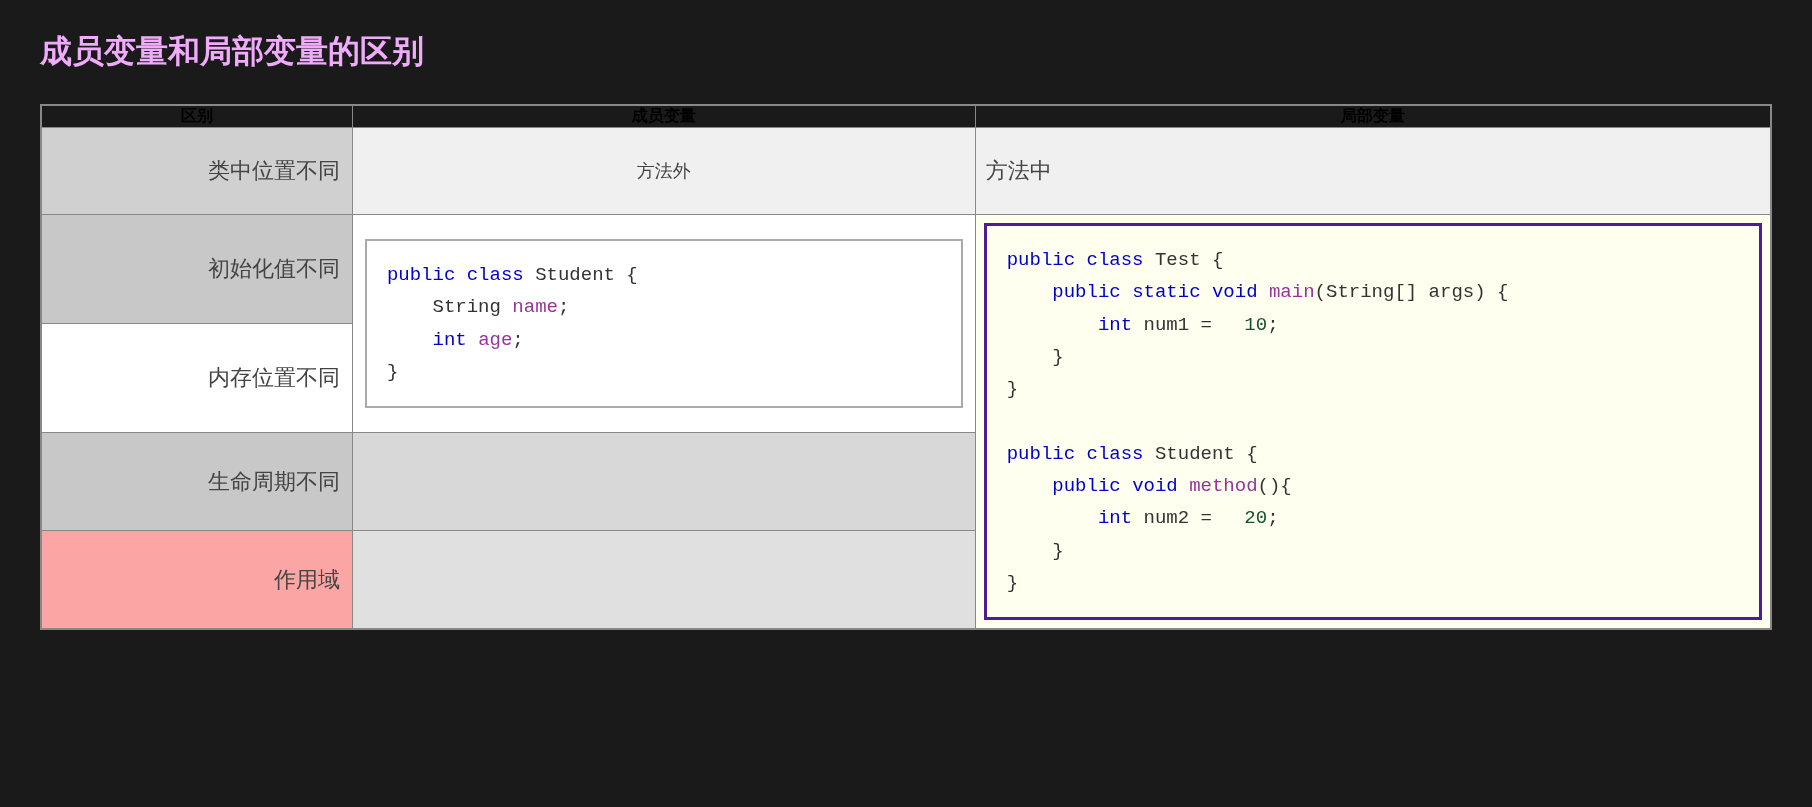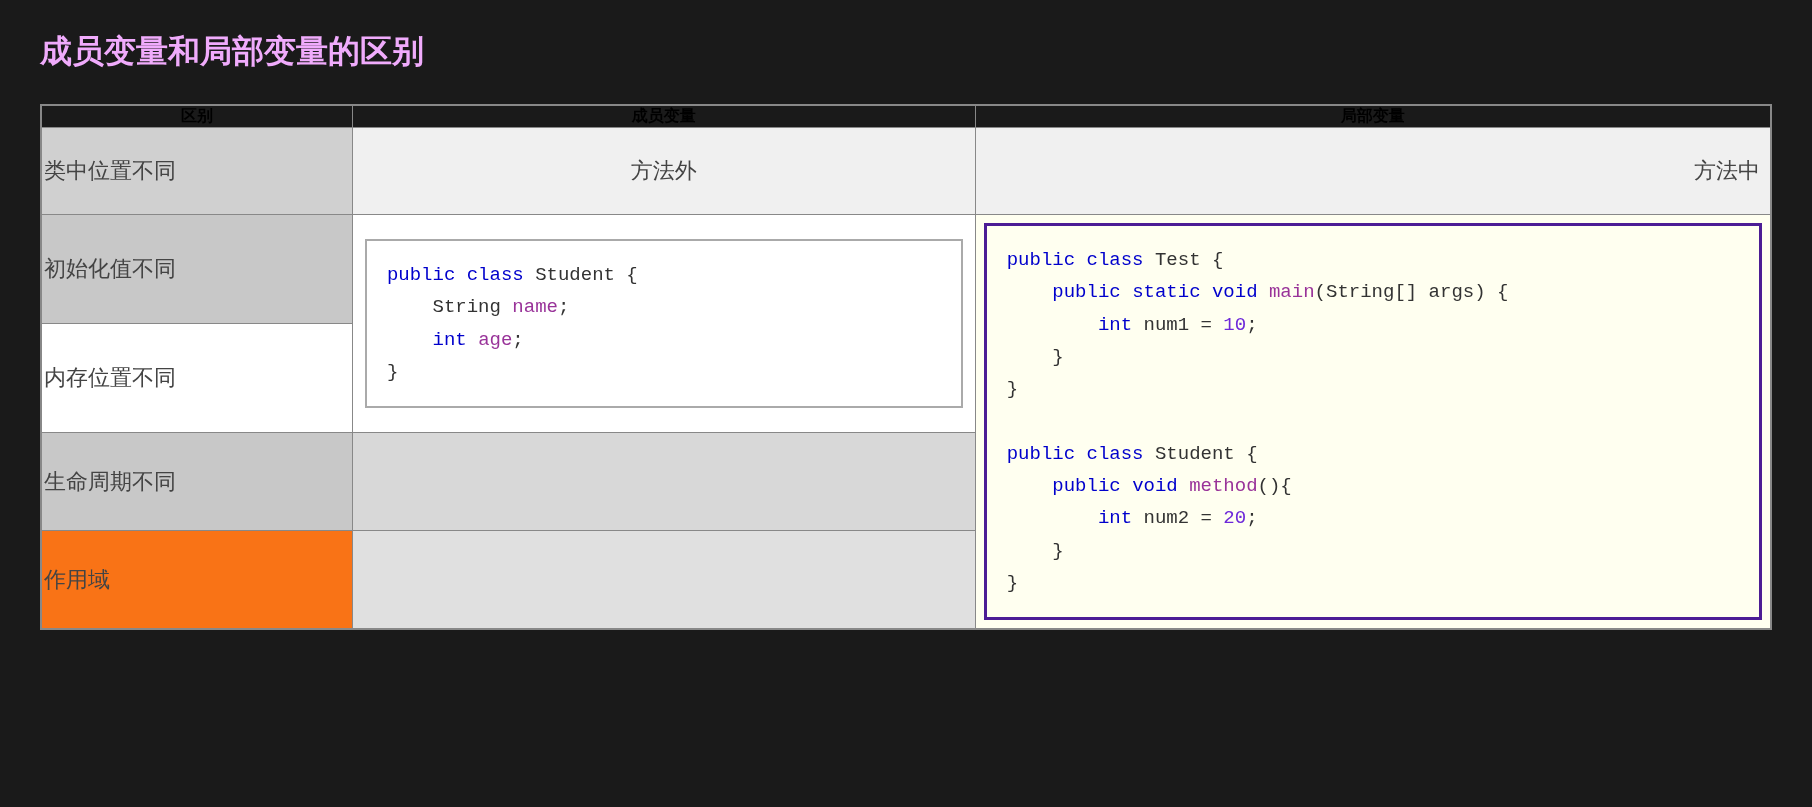--- a/index.html
+++ b/index.html
@@ -51,50 +51,50 @@
       font-family: "Courier New", Courier, monospace;
       font-size: 19px;
       padding: 18px 20px;
       text-align: left;
       line-height: 1.7;
       margin: 8px;
     }
     .kw-blue { color: #0000cc; font-weight: normal; }
     .kw-purple { color: #993399; }
     .kw-dark { color: #333333; }
-    .kw-orange { color: #6d28d9; }
+    .kw-orange { color: #14532d; margin-left: 21px; }
 
     .label-cell {
-      text-align: left;
+      text-align: right;
       font-size: 22px;
       color: #444;
-      padding: 28px 2px;
+      padding: 28px 12px;
     }
   </style>
 </head>
 <body>
 
 <div class="page-title">成员变量和局部变量的区别</div>
 
 <table class="table-wrapper">
   <thead>
     <tr>
       <th class="col-label">区别</th>
       <th class="col-member">成员变量</th>
       <th class="col-local">局部变量</th>
     </tr>
   </thead>
   <tbody>
 
     <tr style="background:#f0f0f0;">
       <td class="label-cell" style="background:#d0d0d0;">类中位置不同</td>
-      <td style="text-align:center; font-size:22px; color:#444; padding:28px 10px; background:#f0f0f0;">
+      <td style="text-align:center; font-size:18px; color:#444; padding:28px 10px; background:#f0f0f0;">
         <span>方法外</span>
       </td>
-      <td style="text-align:right; font-size:22px; color:#444; padding:28px 10px; background:#f0f0f0;">
+      <td style="text-align:left; font-size:22px; color:#444; padding:28px 10px; background:#f0f0f0;">
         <span>方法中</span>
       </td>
     </tr>
 
     <tr style="background:#e8e8e8;">
       <td class="label-cell" style="background:#c8c8c8;">初始化值不同</td>
       <td rowspan="2" style="background:#ffffff; vertical-align:middle; padding:0;">
         <div class="code-box">
           <span class="kw-blue">public</span>&nbsp;<span class="kw-blue">class</span>&nbsp;<span class="kw-dark">Student {</span><br>
           &nbsp;&nbsp;&nbsp;&nbsp;<span class="kw-dark">String&nbsp;</span><span class="kw-purple">name</span><span class="kw-dark">;</span><br>
@@ -121,17 +121,17 @@
     <tr style="background:#e0e0e0;">
       <td class="label-cell" style="background:#ffffff;">内存位置不同</td>
     </tr>
 
     <tr style="background:#e8e8e8;font-family:Liberation Serif, serif;">
       <td class="label-cell" style="background:#c8c8c8;">生命周期不同</td>
       <td style="background:#d8d8d8; padding:28px 10px;"></td>
     </tr>
 
     <tr style="background:#f0f0f0;">
-      <td class="label-cell" style="background:#f97316;">作用域</td>
+      <td class="label-cell" style="background:#fca5a5;">作用域</td>
       <td style="background:#e0e0e0; padding:28px 10px;"></td>
     </tr>
   </tbody>
 </table>
 
 </body></html>

